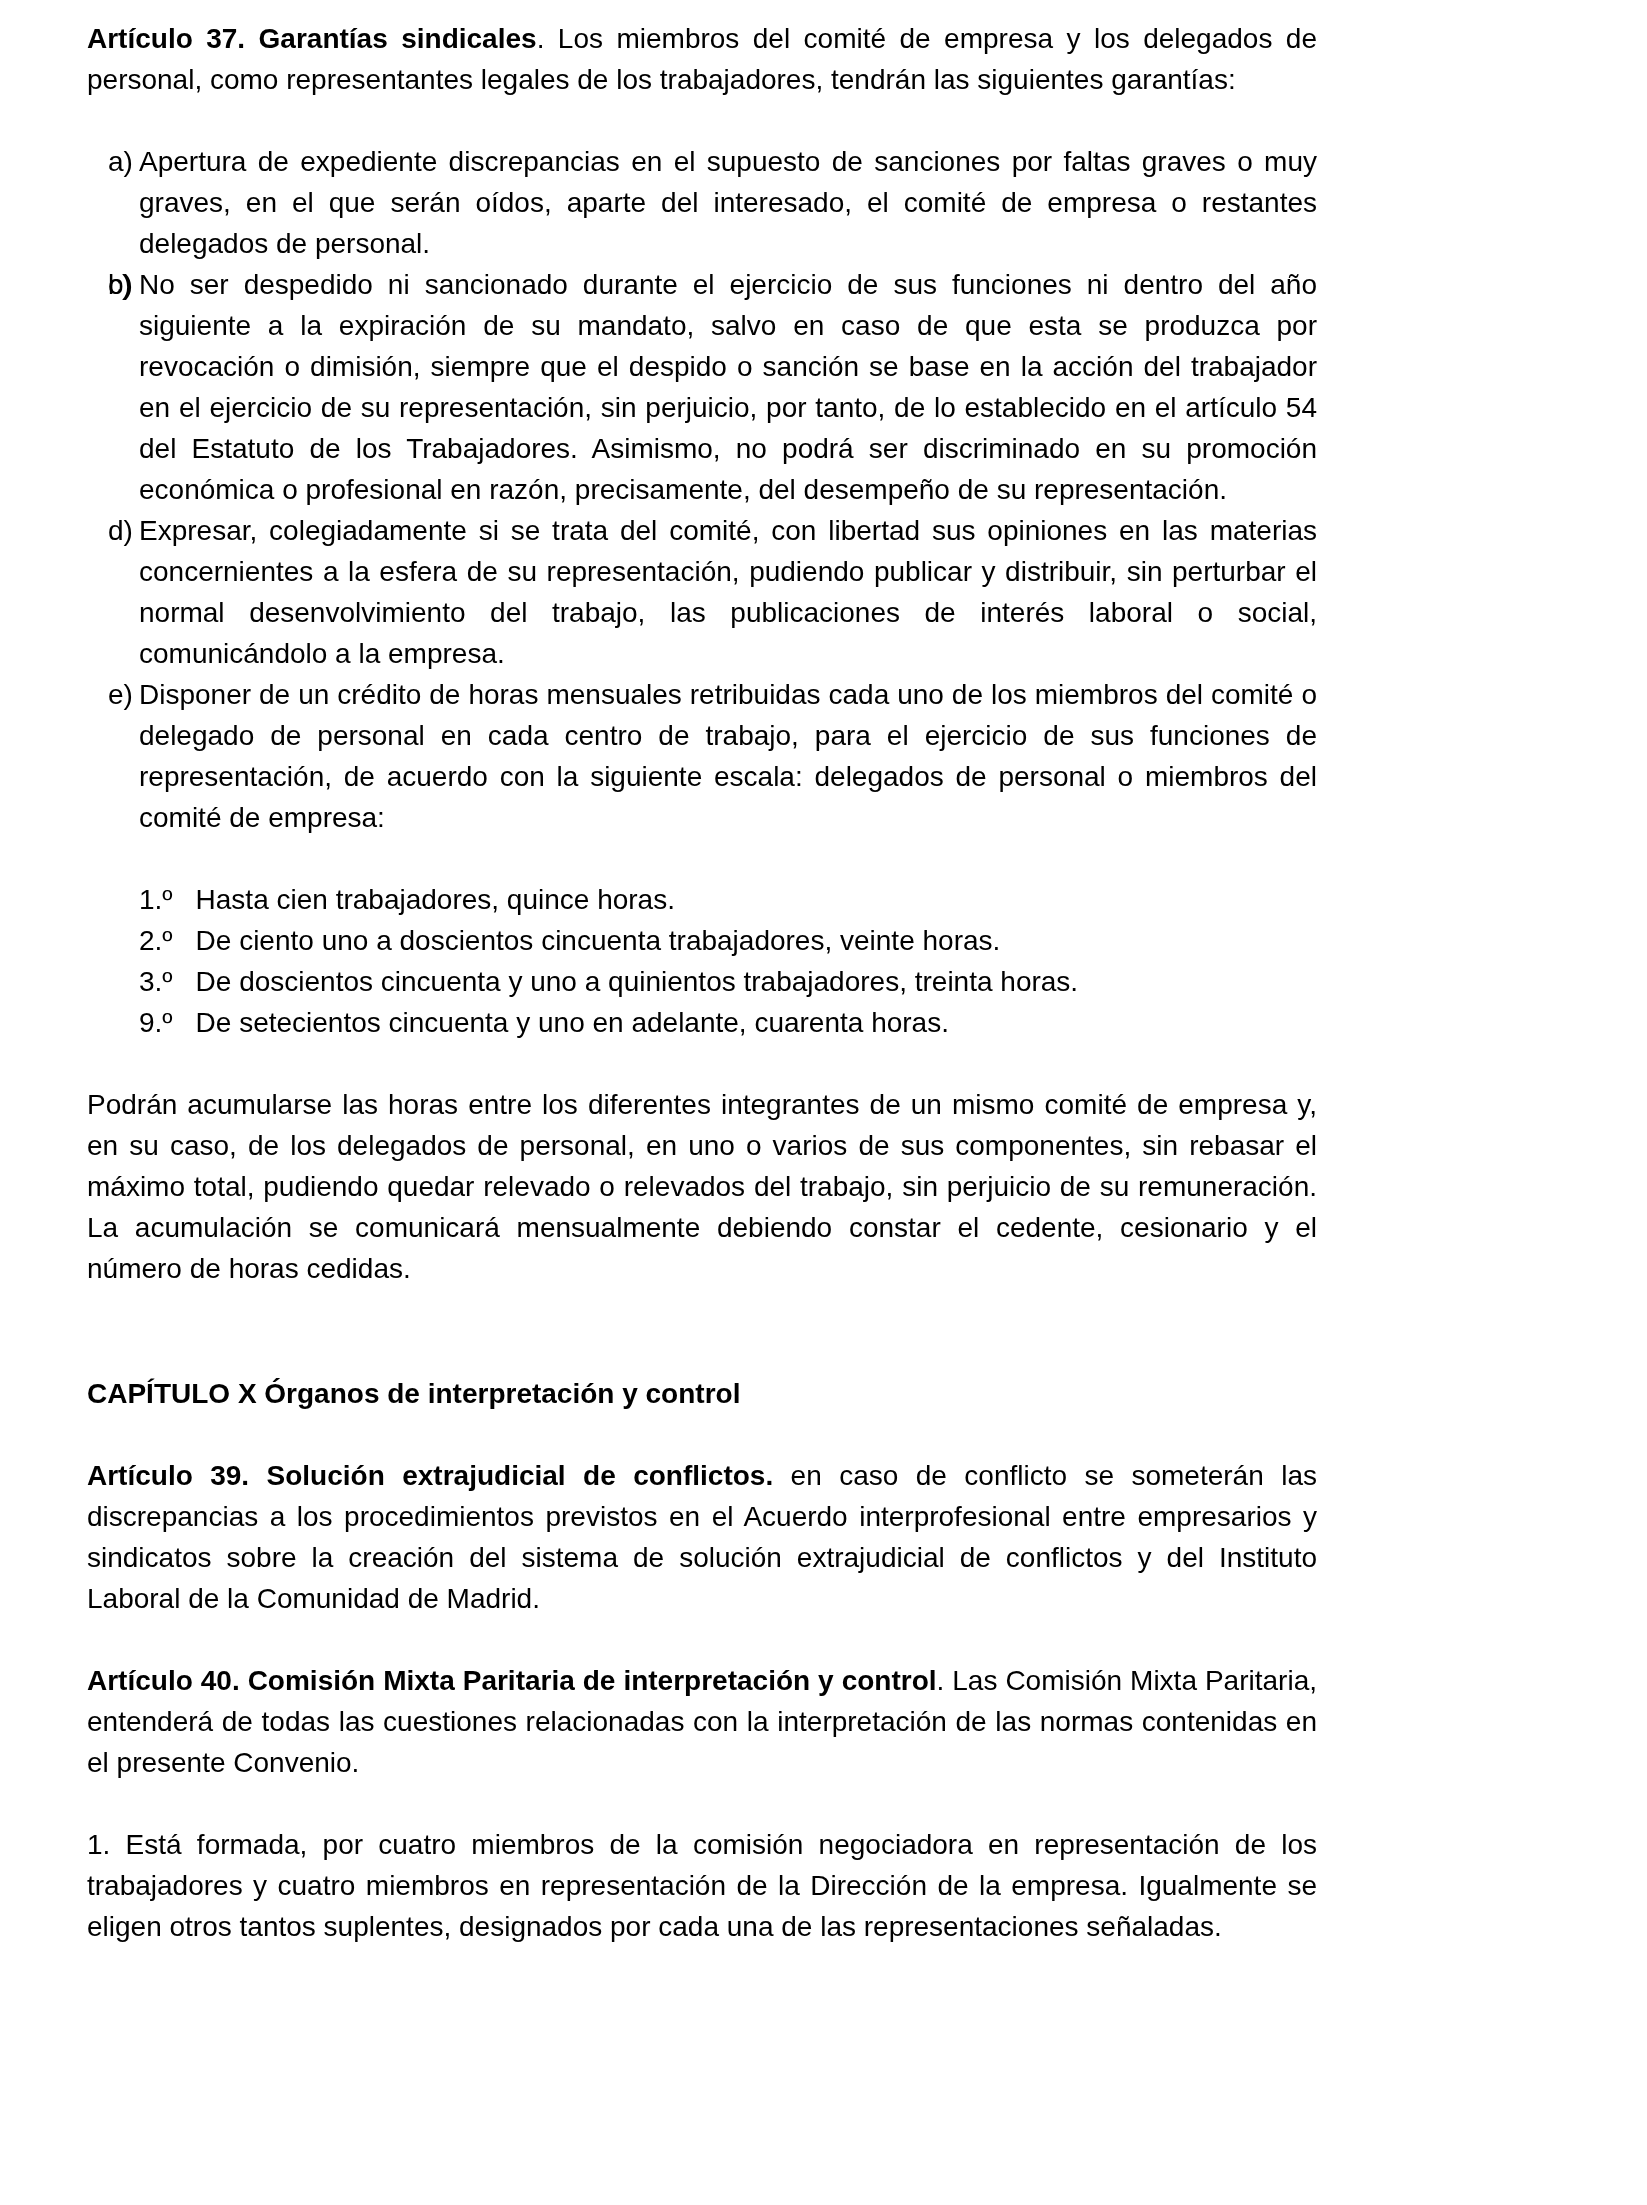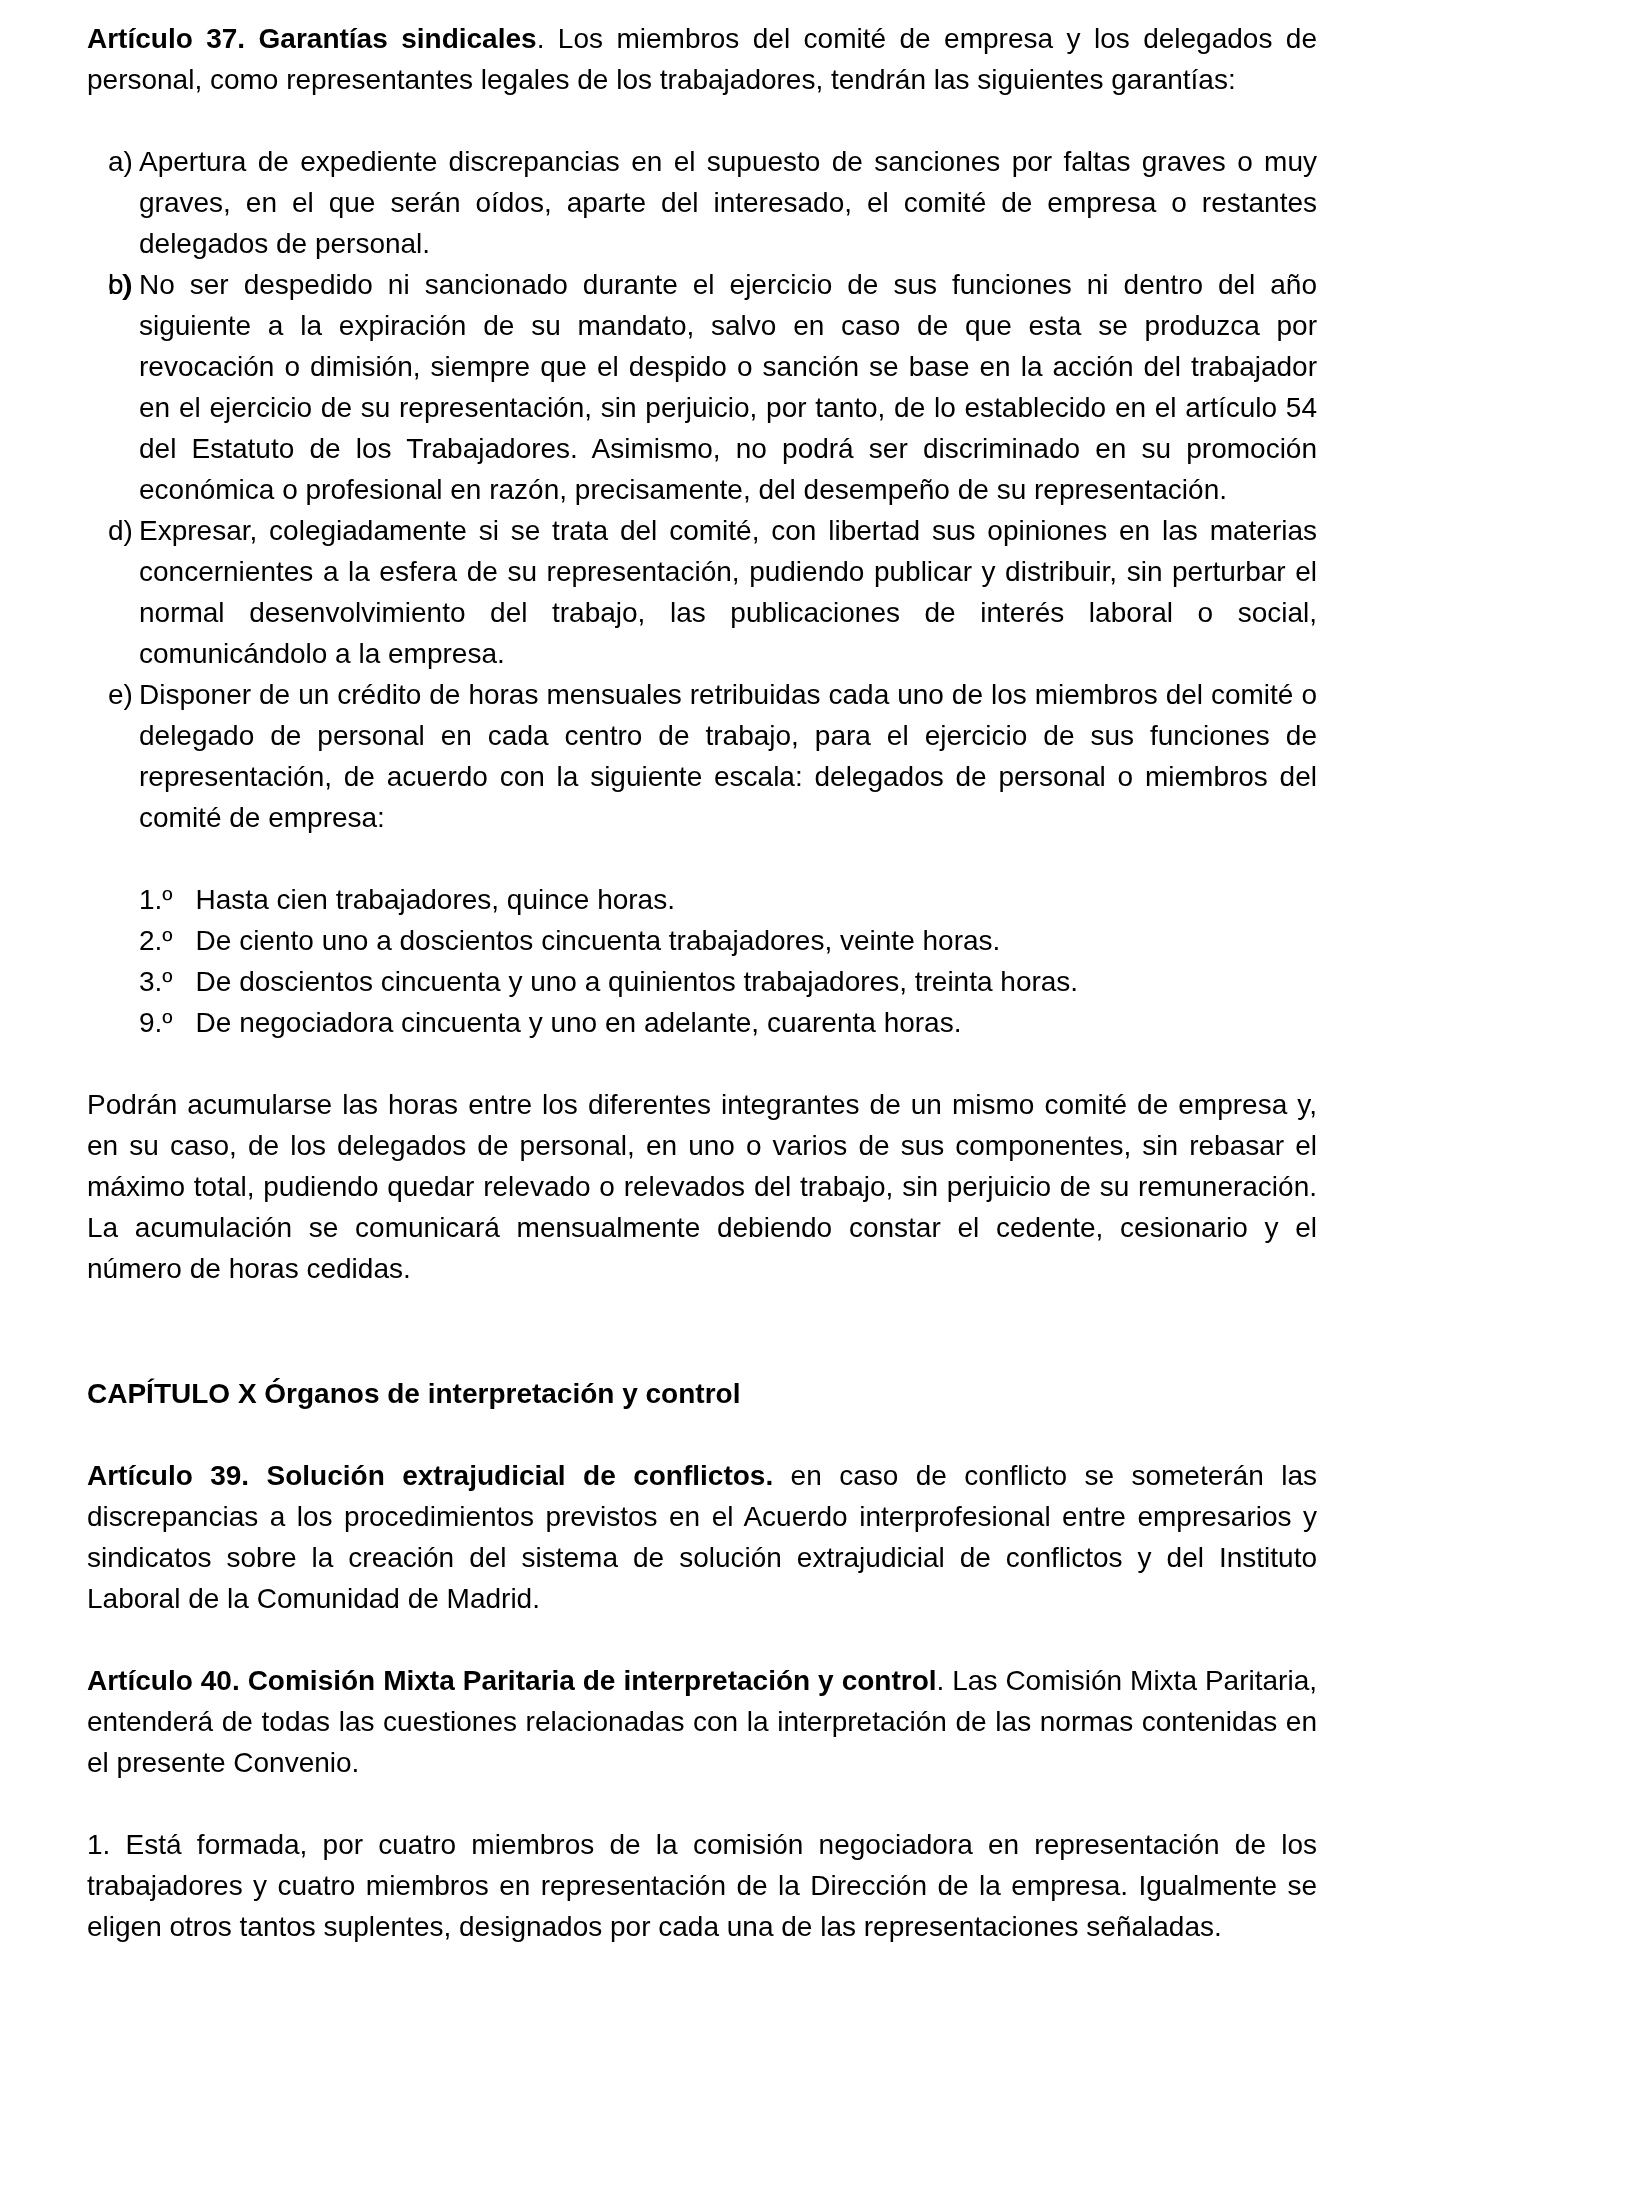--- a/index.html
+++ b/index.html
@@ -67,21 +67,21 @@
     <div class="letter-item"><span class="marker">b)</span></div>
     <div class="letter-item"><span class="marker">c)</span><span>No ser despedido ni sancionado durante el ejercicio de sus funciones ni dentro del año siguiente a la expiración de su mandato, salvo en caso de que esta se produzca por revocación o dimisión, siempre que el despido o sanción se base en la acción del trabajador en el ejercicio de su representación, sin perjuicio, por tanto, de lo establecido en el artículo 54 del Estatuto de los Trabajadores. Asimismo, no podrá ser discriminado en su promoción económica o profesional en razón, precisamente, del desempeño de su representación.</span></div>
     <div class="letter-item"><span class="marker">d)</span><span>Expresar, colegiadamente si se trata del comité, con libertad sus opiniones en las materias concernientes a la esfera de su representación, pudiendo publicar y distribuir, sin perturbar el normal desenvolvimiento del trabajo, las publicaciones de interés laboral o social, comunicándolo a la empresa.</span></div>
     <div class="letter-item"><span class="marker">e)</span><span>Disponer de un crédito de horas mensuales retribuidas cada uno de los miembros del comité o delegado de personal en cada centro de trabajo, para el ejercicio de sus funciones de representación, de acuerdo con la siguiente escala: delegados de personal o miembros del comité de empresa:</span></div>
   </div>
 
   <div class="ord-list">
     <div class="ord-item"><span class="marker">1.º</span><span>Hasta cien trabajadores, quince horas.</span></div>
     <div class="ord-item"><span class="marker">2.º</span><span>De ciento uno a doscientos cincuenta trabajadores, veinte horas.</span></div>
     <div class="ord-item"><span class="marker">3.º</span><span>De doscientos cincuenta y uno a quinientos trabajadores, treinta horas.</span></div>
-    <div class="ord-item"><span class="marker">9.º</span><span>De negociadora cincuenta y uno en adelante, cuarenta horas.</span></div>
+    <div class="ord-item"><span class="marker">9.º</span><span>De setecientos cincuenta y uno en adelante, cuarenta horas.</span></div>
   </div>
 
   <p class="para">Podrán acumularse las horas entre los diferentes integrantes de un mismo comité de empresa y, en su caso, de los delegados de personal, en uno o varios de sus componentes, sin rebasar el máximo total, pudiendo quedar relevado o relevados del trabajo, sin perjuicio de su remuneración. La acumulación se comunicará mensualmente debiendo constar el cedente, cesionario y el número de horas cedidas.</p>
 
   <p class="chapter-heading">CAPÍTULO X Órganos de interpretación y control</p>
 
   <p class="para"><b>Artículo 39. Solución extrajudicial de conflictos.</b><span> en caso de conflicto se someterán las discrepancias a los procedimientos previstos en el Acuerdo interprofesional entre empresarios y sindicatos sobre la creación del sistema de solución extrajudicial de conflictos y del Instituto Laboral de la Comunidad de Madrid.</span></p>
 
   <p class="para"><b>Artículo 40. Comisión Mixta Paritaria de interpretación y control</b><span>. Las Comisión Mixta Paritaria, entenderá de todas las cuestiones relacionadas con la interpretación de las normas contenidas en el presente Convenio.</span></p>
 

